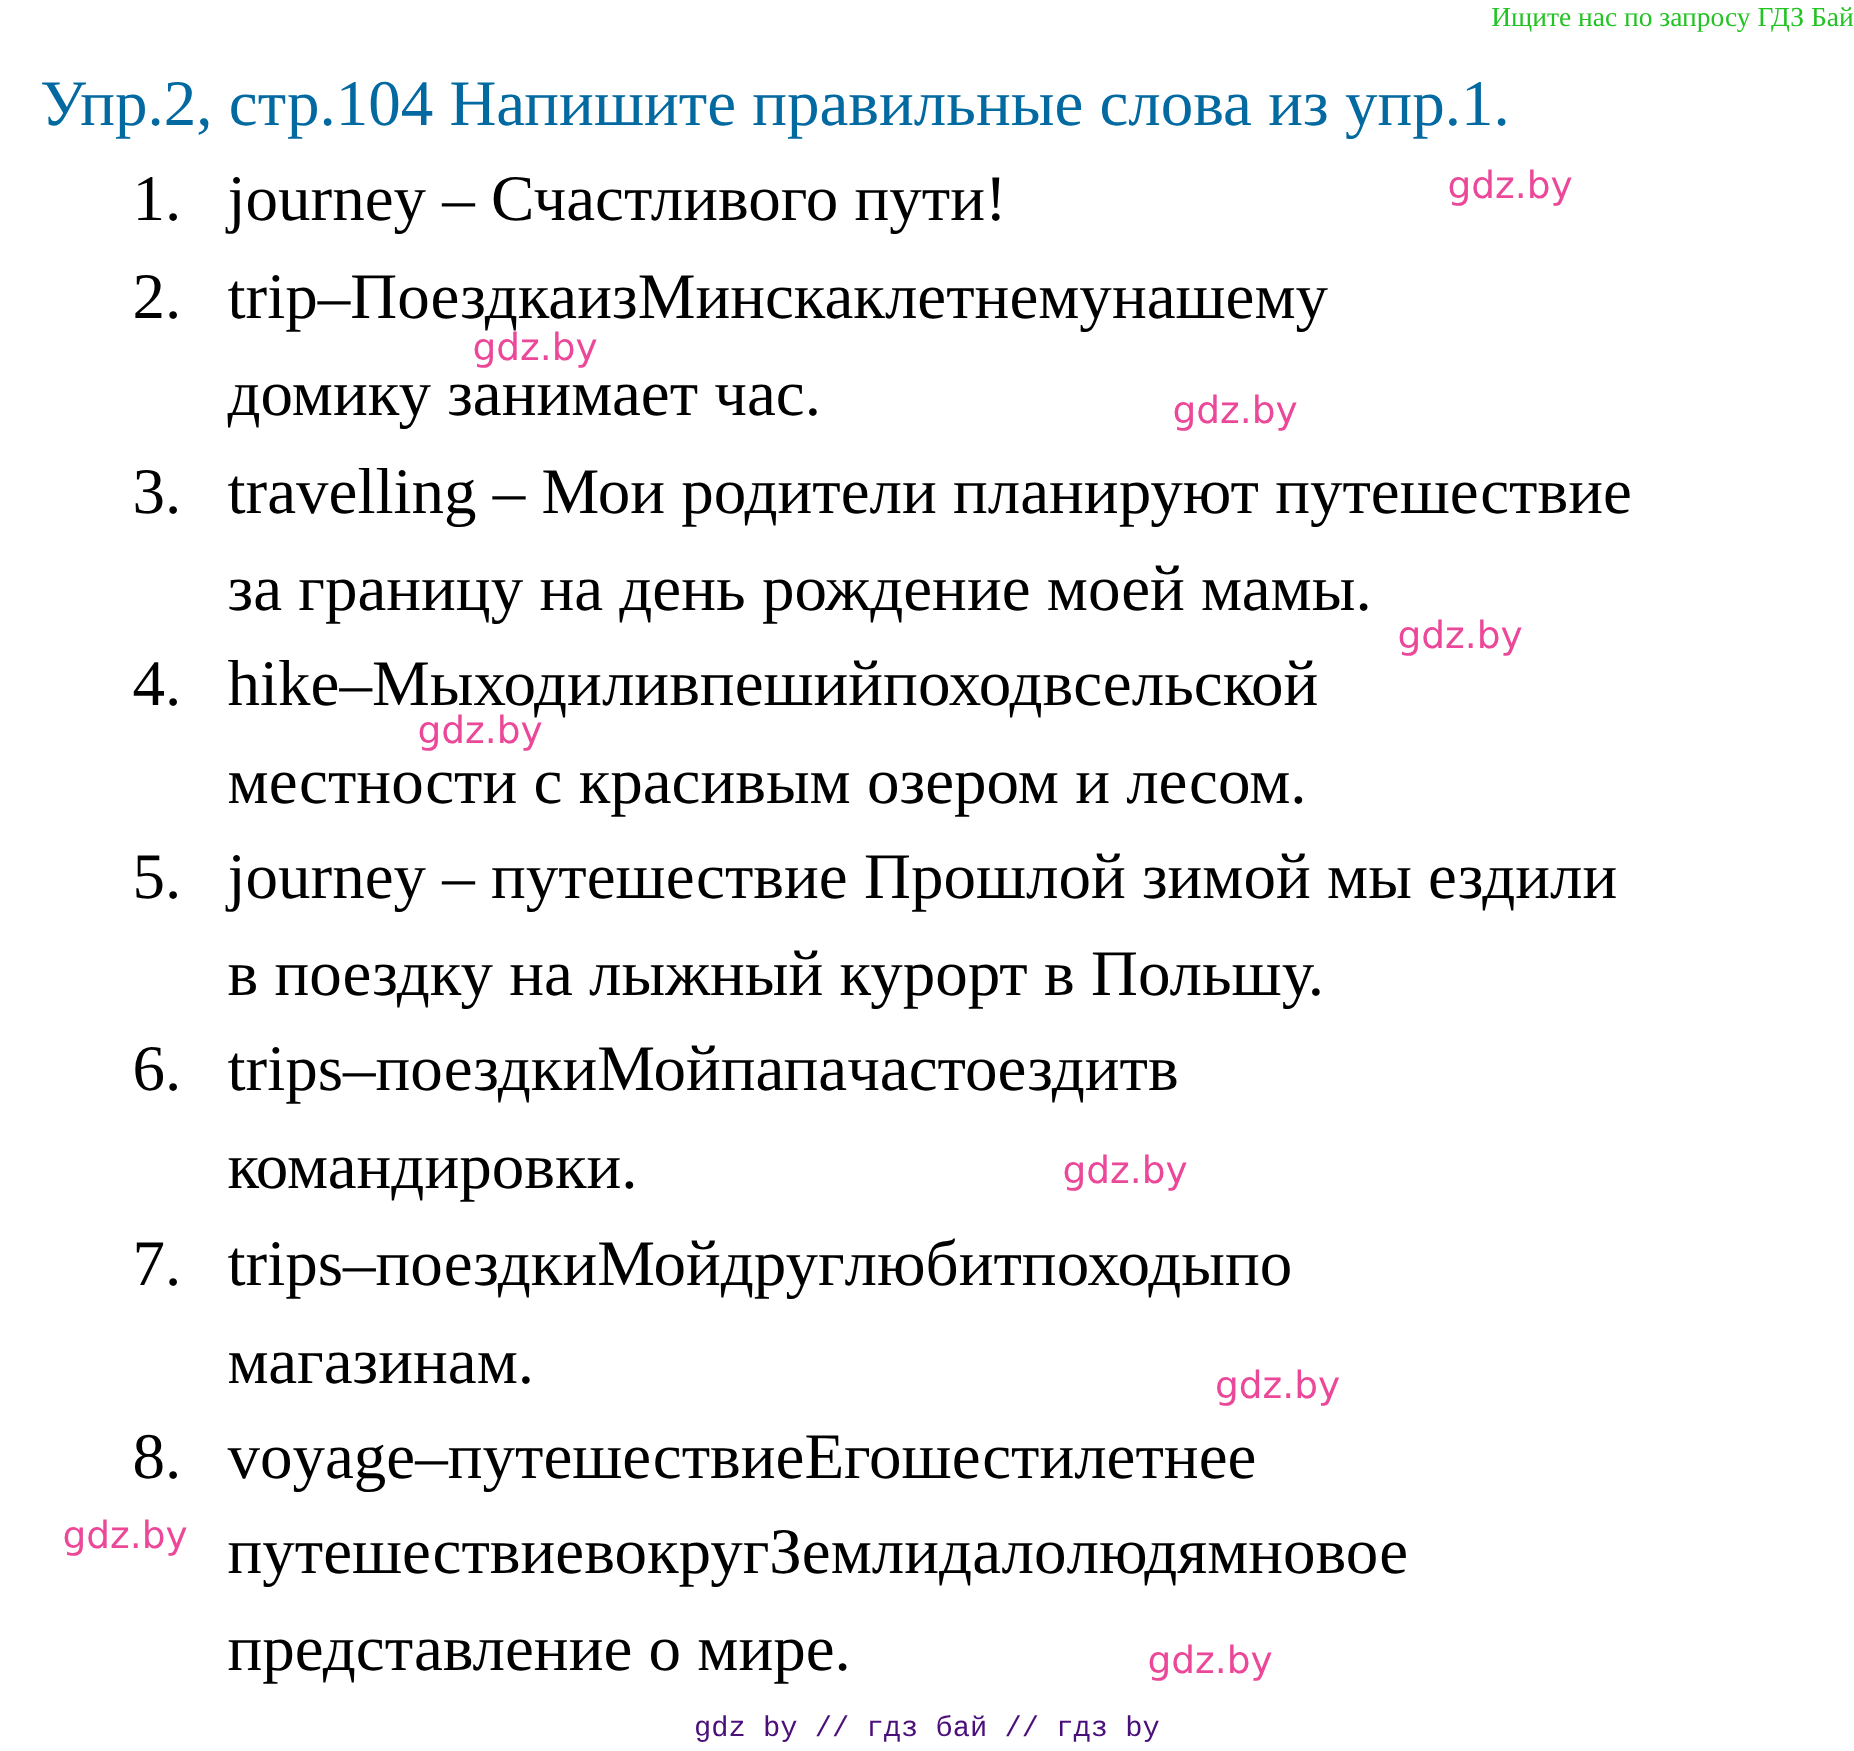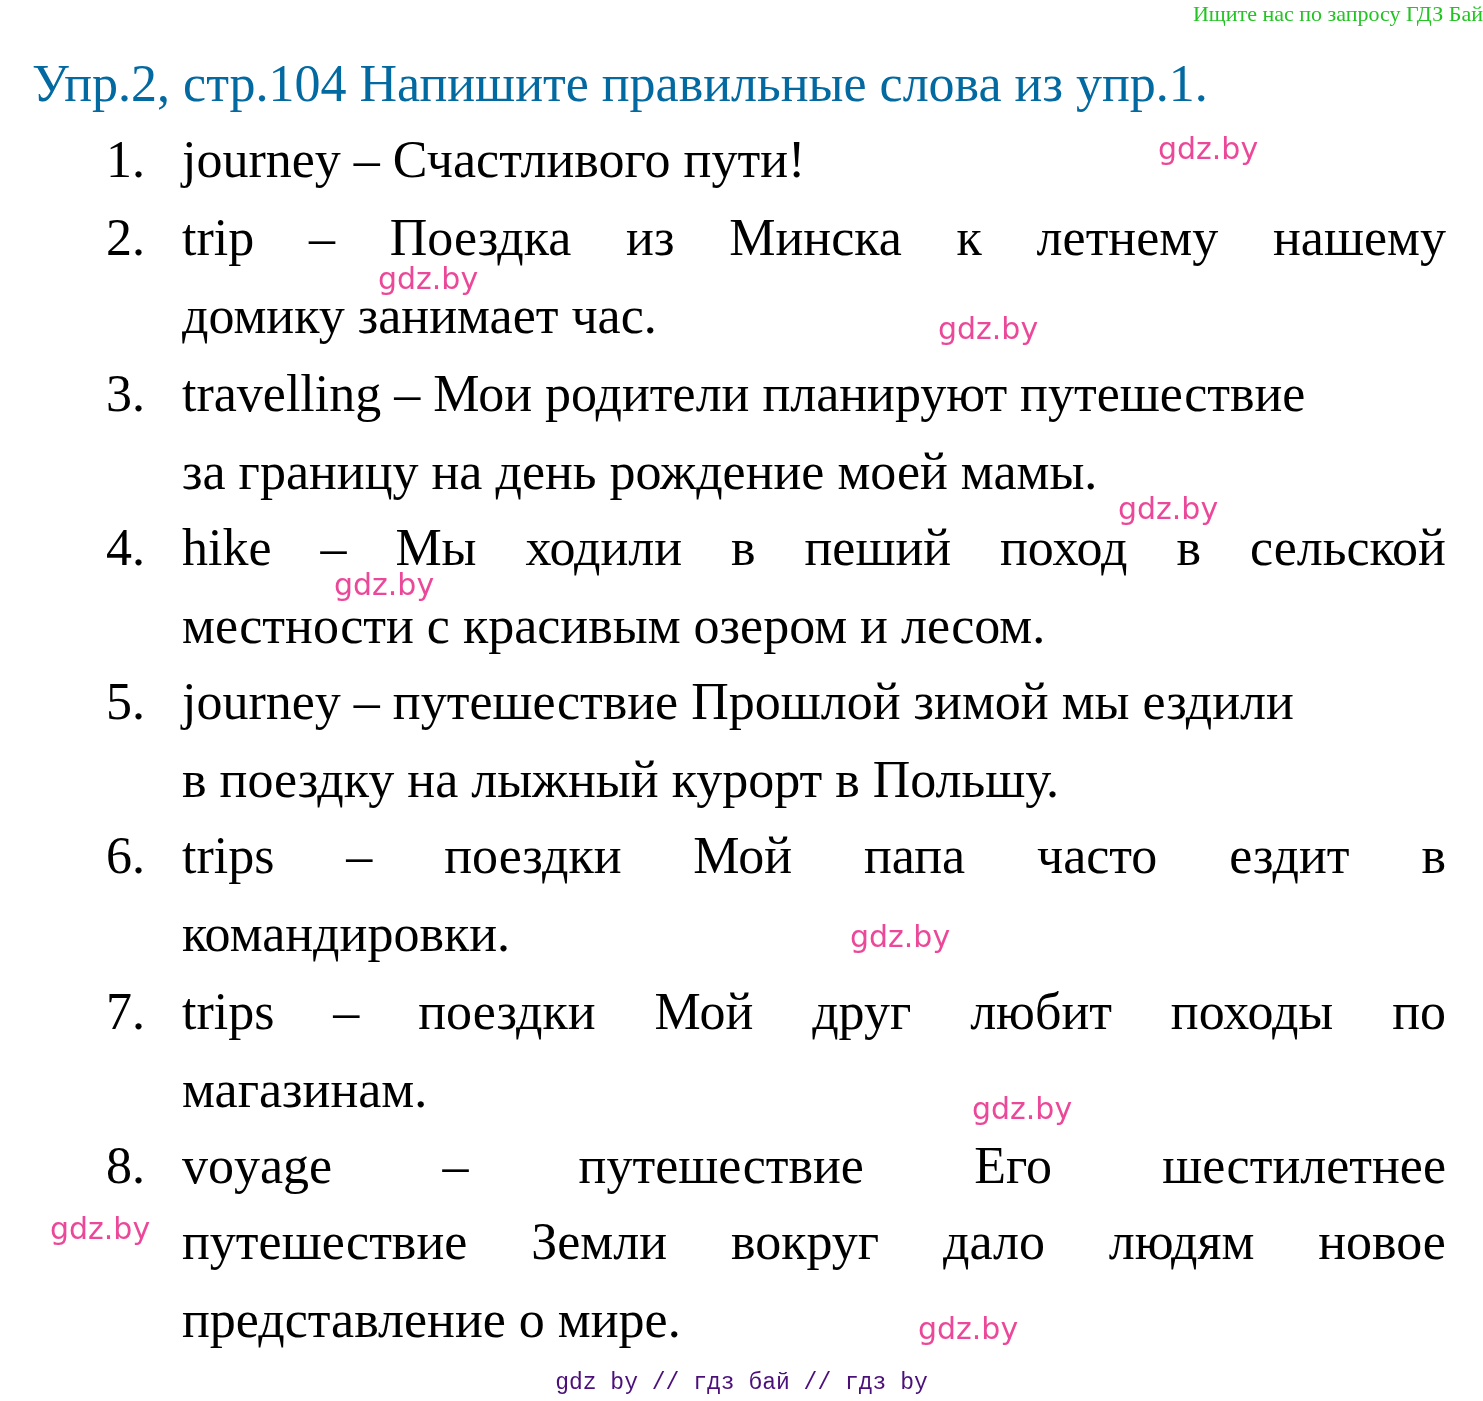--- a/index.html
+++ b/index.html
@@ -10,21 +10,21 @@
     }
     .title {
       position:absolute; left:32px; top:52px; white-space:nowrap;
       font-family:"Liberation Serif", serif; font-size:52px; color:#0369a1; line-height:64px;
     }
     .line {
       position:absolute; white-space:nowrap;
       font-family:"Liberation Serif", serif; font-size:52px; color:#000; line-height:64px;
     }
     .num { position:absolute; left:106px; }
-    .just { display:flex; justify-content:space-between; left:182px; width:1264px; }
+    .just { display:flex; justify-content:flex-start; left:182px; width:1264px; }
     .plain { left:182px; }
     .wm {
       position:absolute; font-family:"DejaVu Sans", sans-serif; font-size:30px; color:#ec4899; white-space:nowrap; line-height:30px;
     }
     .footer {
       position:absolute; left:0; width:1483px; top:1368px; text-align:center;
       font-family:Liberation Mono, monospace; font-size:23px; color:#4b0f7a; line-height:30px;
     }
   </style>
 </head>
@@ -101,22 +101,22 @@
 <div class="line num" style="top:1134px">8.</div>
 <div class="line just" style="top:1134px">
   <span>voyage</span>
   <span>–</span>
   <span>путешествие</span>
   <span>Его</span>
   <span>шестилетнее</span>
 </div>
 <div class="line just" style="top:1210px">
   <span>путешествие</span>
+  <span>вокруг</span>
   <span>Земли</span>
-  <span>вокруг</span>
   <span>дало</span>
   <span>людям</span>
   <span>новое</span>
 </div>
 <div class="line plain" style="top:1288px">представление о мире.</div>
 
 <div class="wm" style="left:1158px; top:134px">gdz.by</div>
 <div class="wm" style="left:378px; top:264px">gdz.by</div>
 <div class="wm" style="left:938px; top:314px">gdz.by</div>
 <div class="wm" style="left:1118px; top:494px">gdz.by</div>

